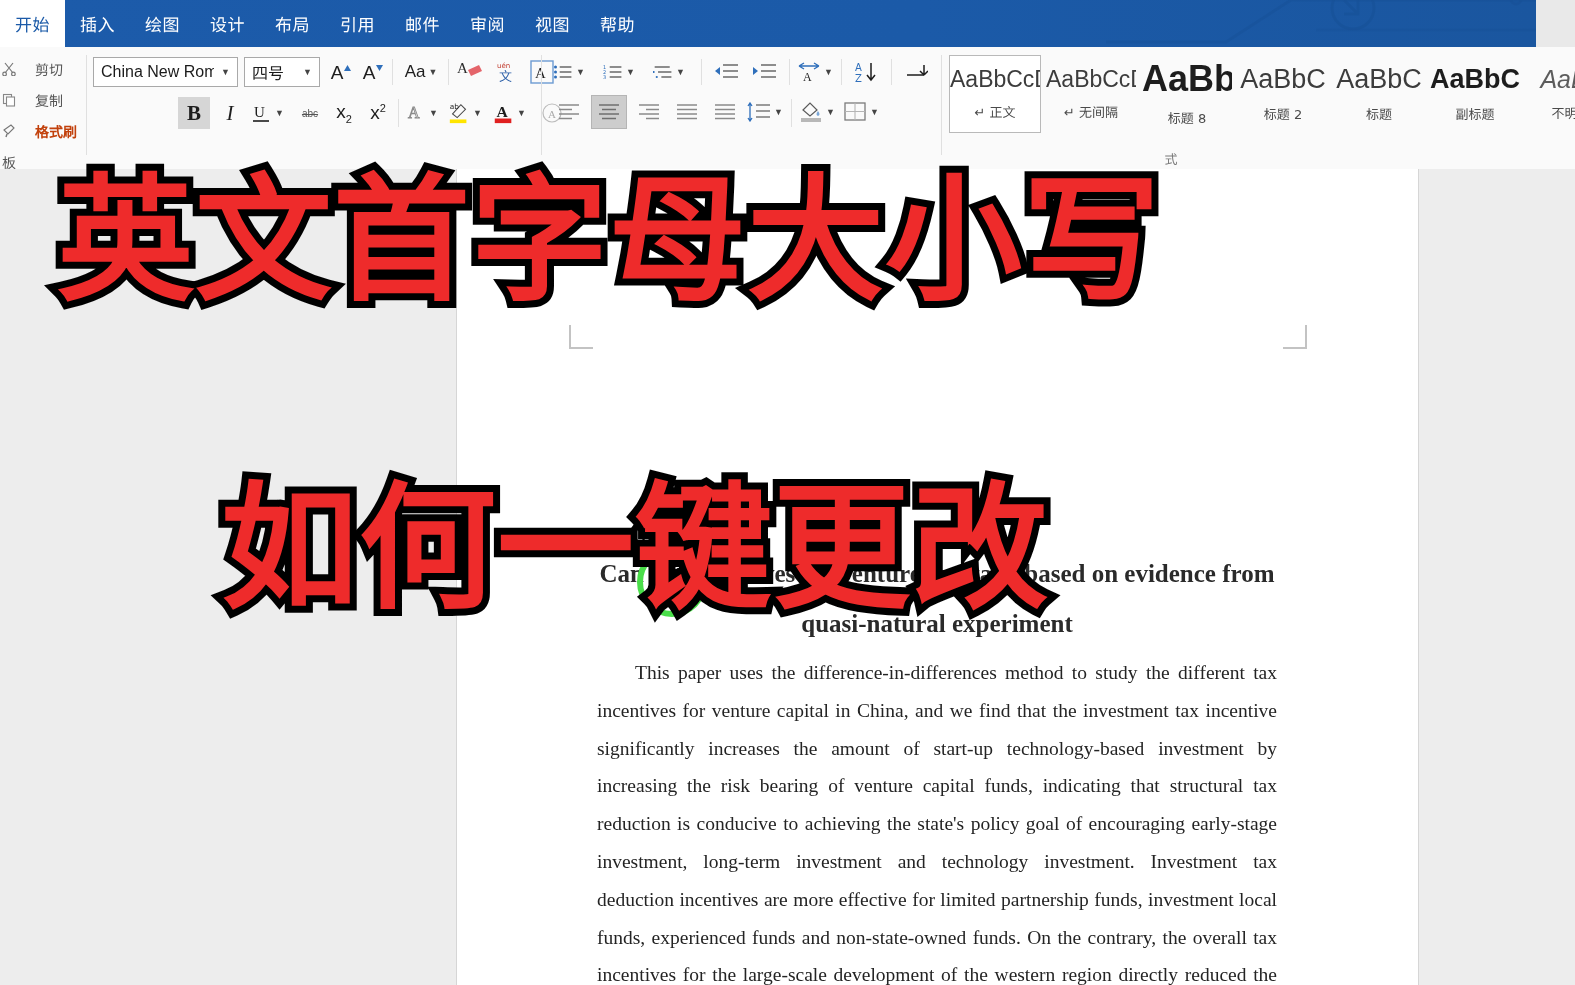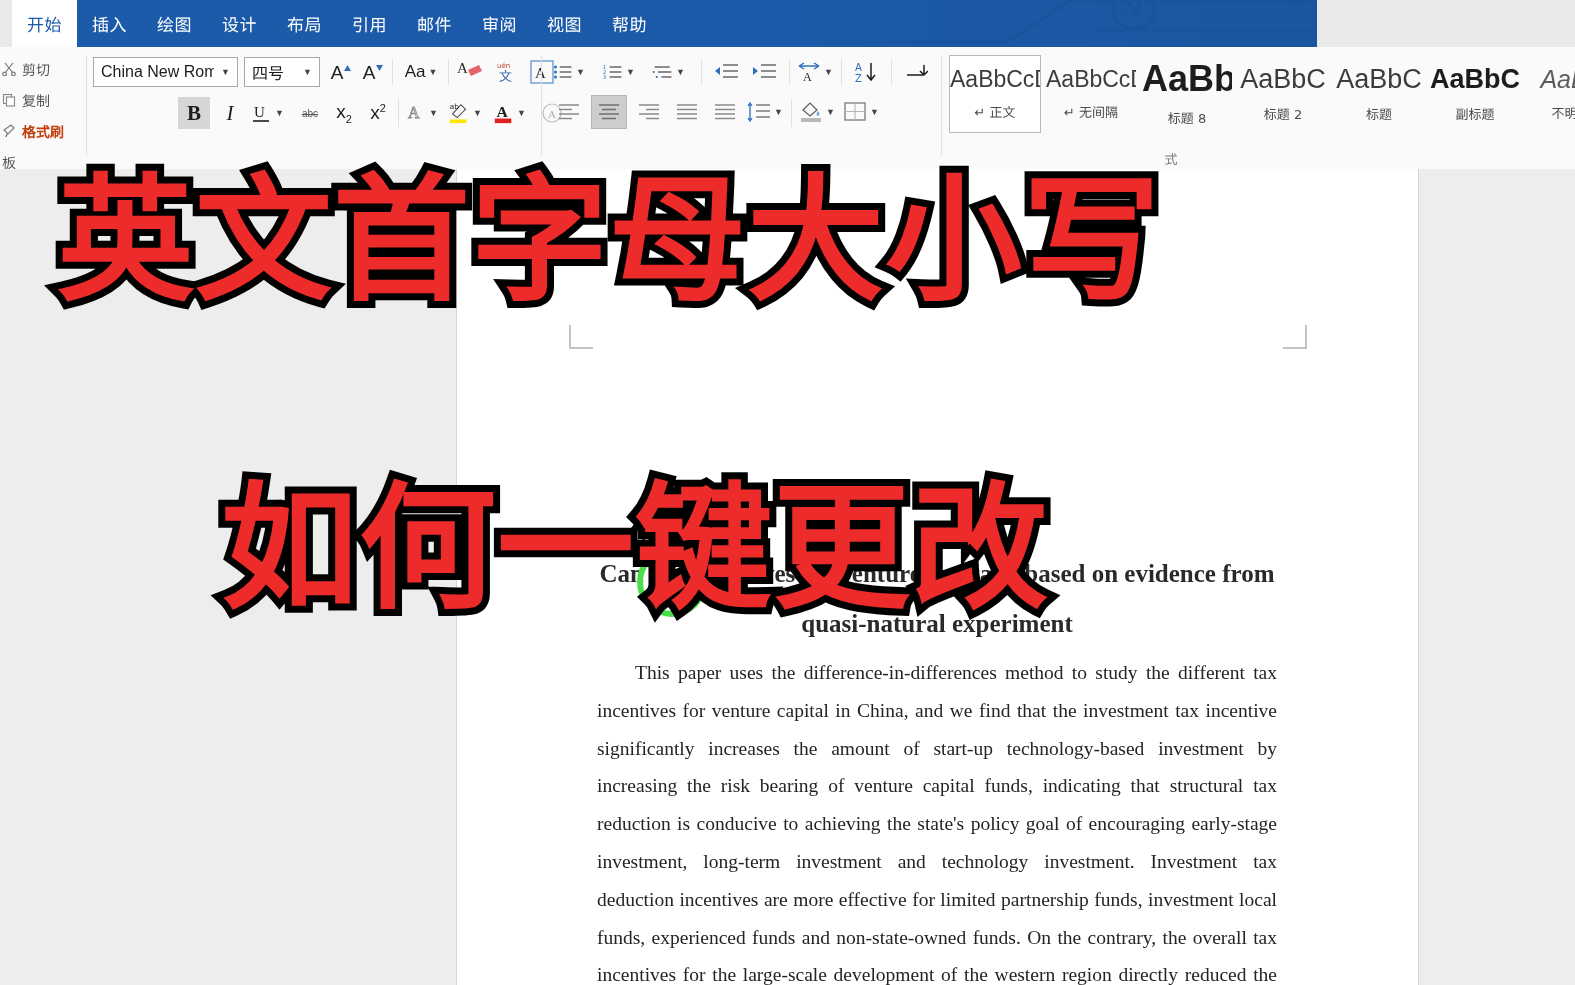--- a/index.html
+++ b/index.html
@@ -6,21 +6,21 @@
   html,body{margin:0;padding:0;}
   body{
     width:1575px;height:985px;overflow:hidden;position:relative;
     background:#e9e9e9;
     font-family:"Liberation Sans","DejaVu Sans",sans-serif;
     -webkit-font-smoothing:antialiased;
   }
 
   
   #tabbar{
-    position:absolute;left:12px;top:0;width:1305px;height:47px;
+    position:absolute;left:0;top:0;width:1536px;height:47px;
     background:#1b5aa8;
     background-image:linear-gradient(to right,#1c5baa 0%,#1b5aa8 60%,#1a569f 100%);
     overflow:hidden;
   }
   #tabbar .deco{
     position:absolute;right:0;top:-10px;width:430px;height:60px;
     opacity:.28;pointer-events:none;
   }
   .tabs{position:absolute;left:0;top:0;height:47px;display:flex;align-items:stretch;}
   .tab{
@@ -37,21 +37,21 @@
     position:absolute;left:0;top:47px;width:1575px;height:122px;
     background:#fafafa;border-bottom:1px solid #dcdcdc;
   }
   .grp{position:absolute;top:0;height:122px;}
   .sep{position:absolute;top:8px;width:1px;height:100px;background:#e0e0e0;}
   .grplabel{position:absolute;bottom:1px;width:100%;text-align:center;font-size:13px;color:#7b7b7b;
     font-family:"DejaVu Sans","Liberation Sans",sans-serif;}
 
   
   #g-clip{left:0;width:86px;}
-  .clipitem{position:absolute;left:2px;display:flex;align-items:center;gap:6px;font-size:14px;color:#555;
+  .clipitem{position:absolute;left:2px;display:flex;align-items:center;gap:19px;font-size:14px;color:#555;
     font-family:Liberation Mono, monospace;white-space:nowrap;}
   .clipitem .mi{width:14px;height:14px;display:inline-block;}
 
   
   #g-font{left:86px;width:455px;}
   .fontbox{
     position:absolute;box-sizing:border-box;border:1px solid #a9a9a9;background:#fff;
     height:30px;display:flex;align-items:center;
   }
   .fontbox .txt{flex:1;padding-left:7px;font-size:16px;color:#1b1b1b;white-space:nowrap;overflow:hidden;

